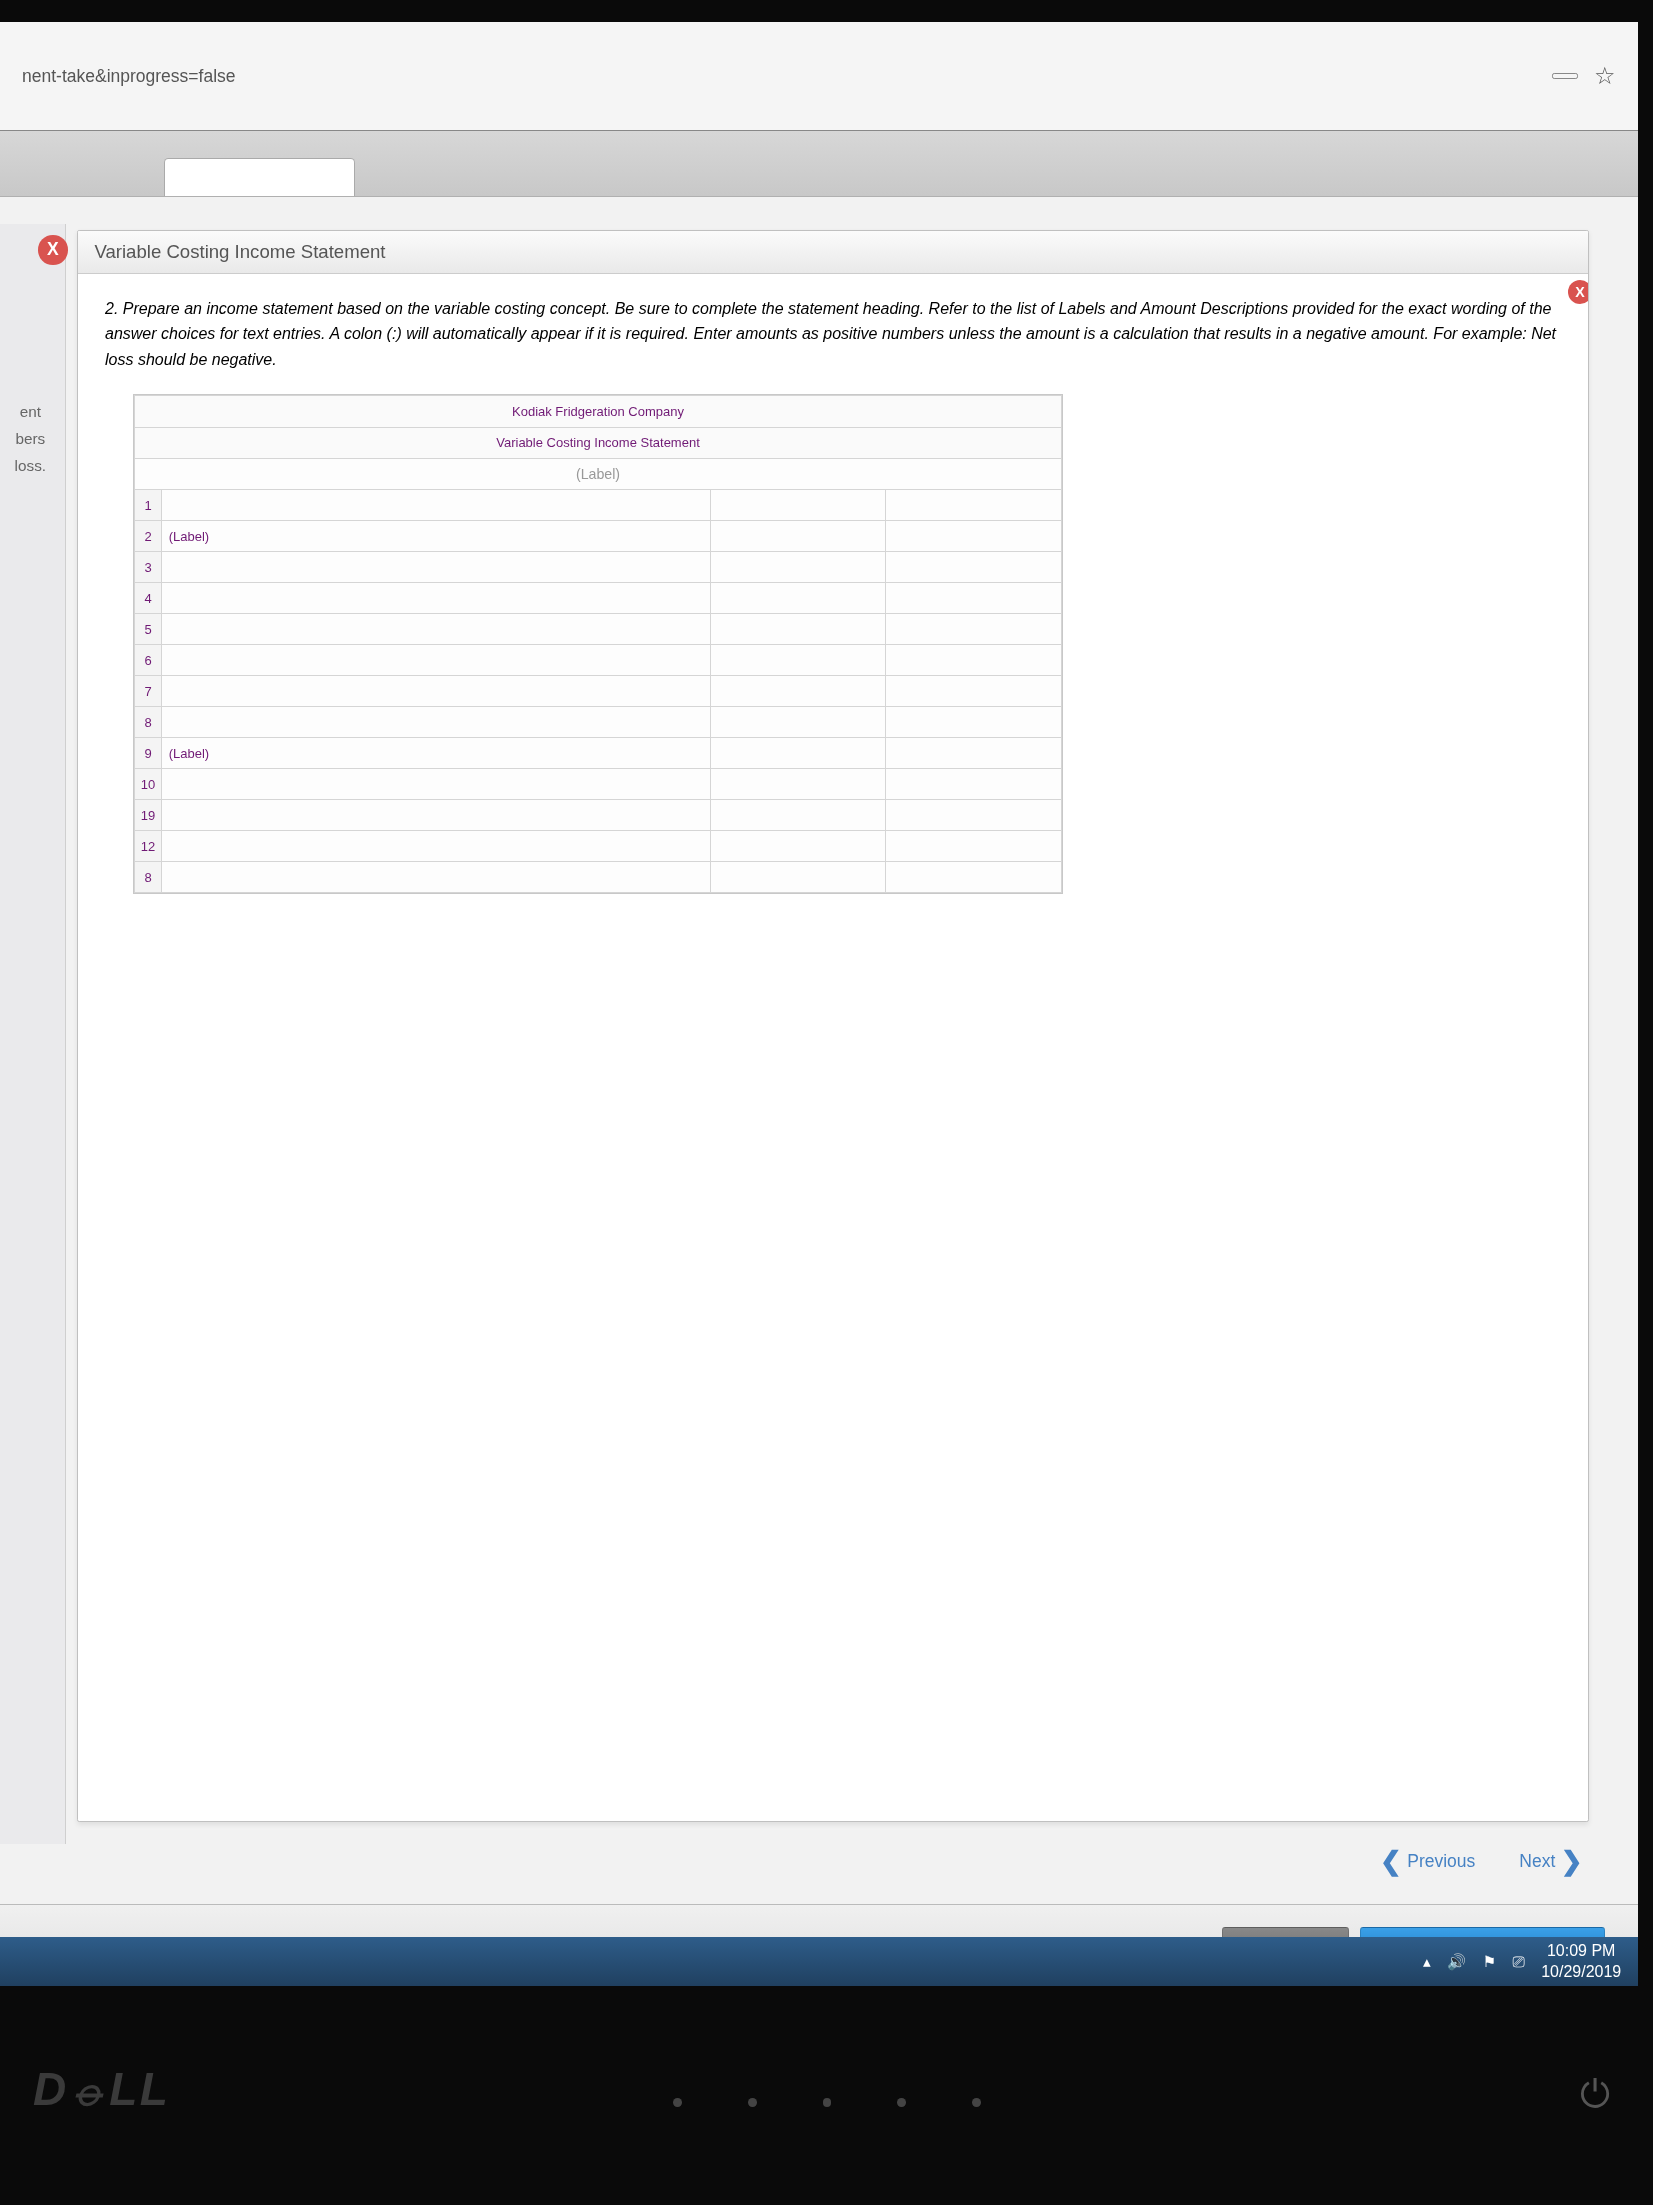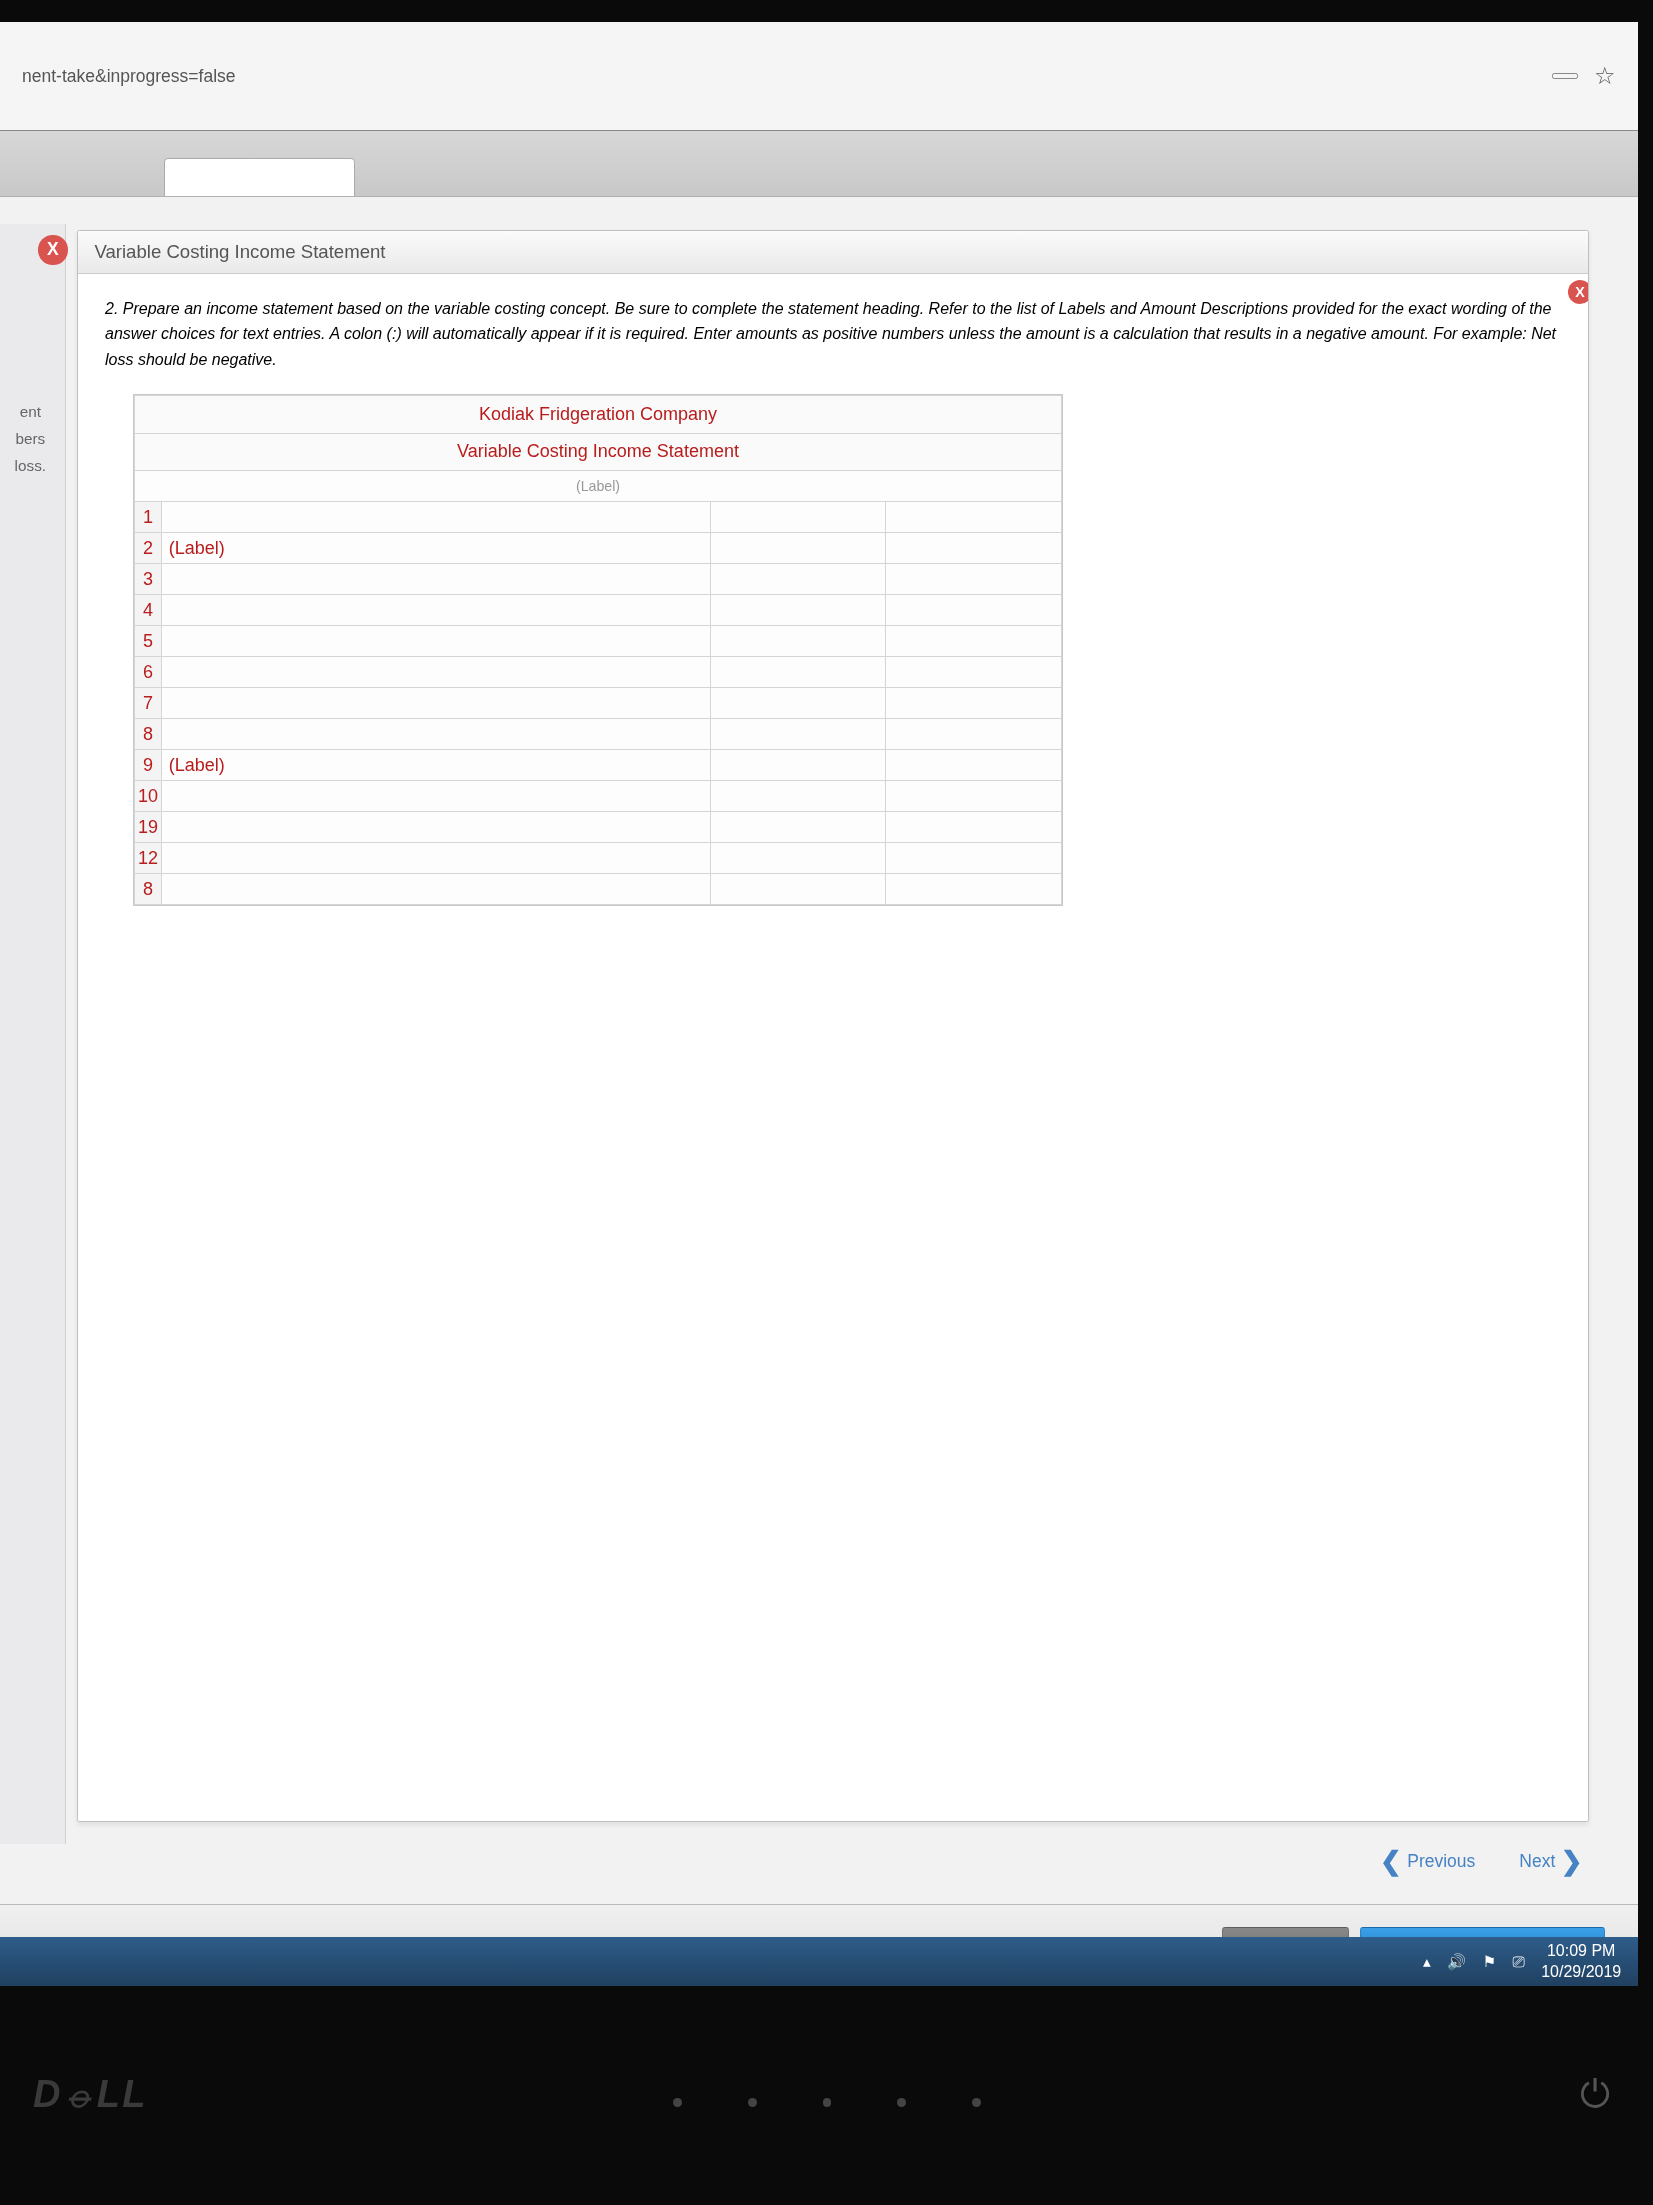--- a/index.html
+++ b/index.html
@@ -172,22 +172,22 @@
     text-align: center;
     font-size: 14.2px;
   }
   table.ws {
     border-collapse: collapse;
     width: 100%;
   }
   table.ws td, table.ws th {
     border: 0.5px solid #d5d5d5;
     height: 31px;
-    font-size: 18px;
-    color: #b91c1c;
+    font-size: 13px;
+    color: #701a75;
   }
   .rownum {
     width: 27px;
     text-align: center;
     background: #f4f4f4;
     color: #888;
     font-size: 12px;
   }
   .desc-col { width: 547px; padding-left: 6.6px; }
   .amt-col { width: 175px; }
@@ -263,21 +263,21 @@
     text-align: center;
     line-height: 1.3;
     font-size: 16px;
   }
 
   .dell-logo {
     position: absolute;
     bottom: 88px;
     left: 33px;
     color: #3a3a3a;
-    font-size: 38px;
+    font-size: 46px;
     font-style: italic;
     font-weight: bold;
     letter-spacing: 2.2px;
   }
   .power-btn {
     position: absolute;
     bottom: 88px;
     right: 44px;
     color: #555;
     font-size: 38px;

